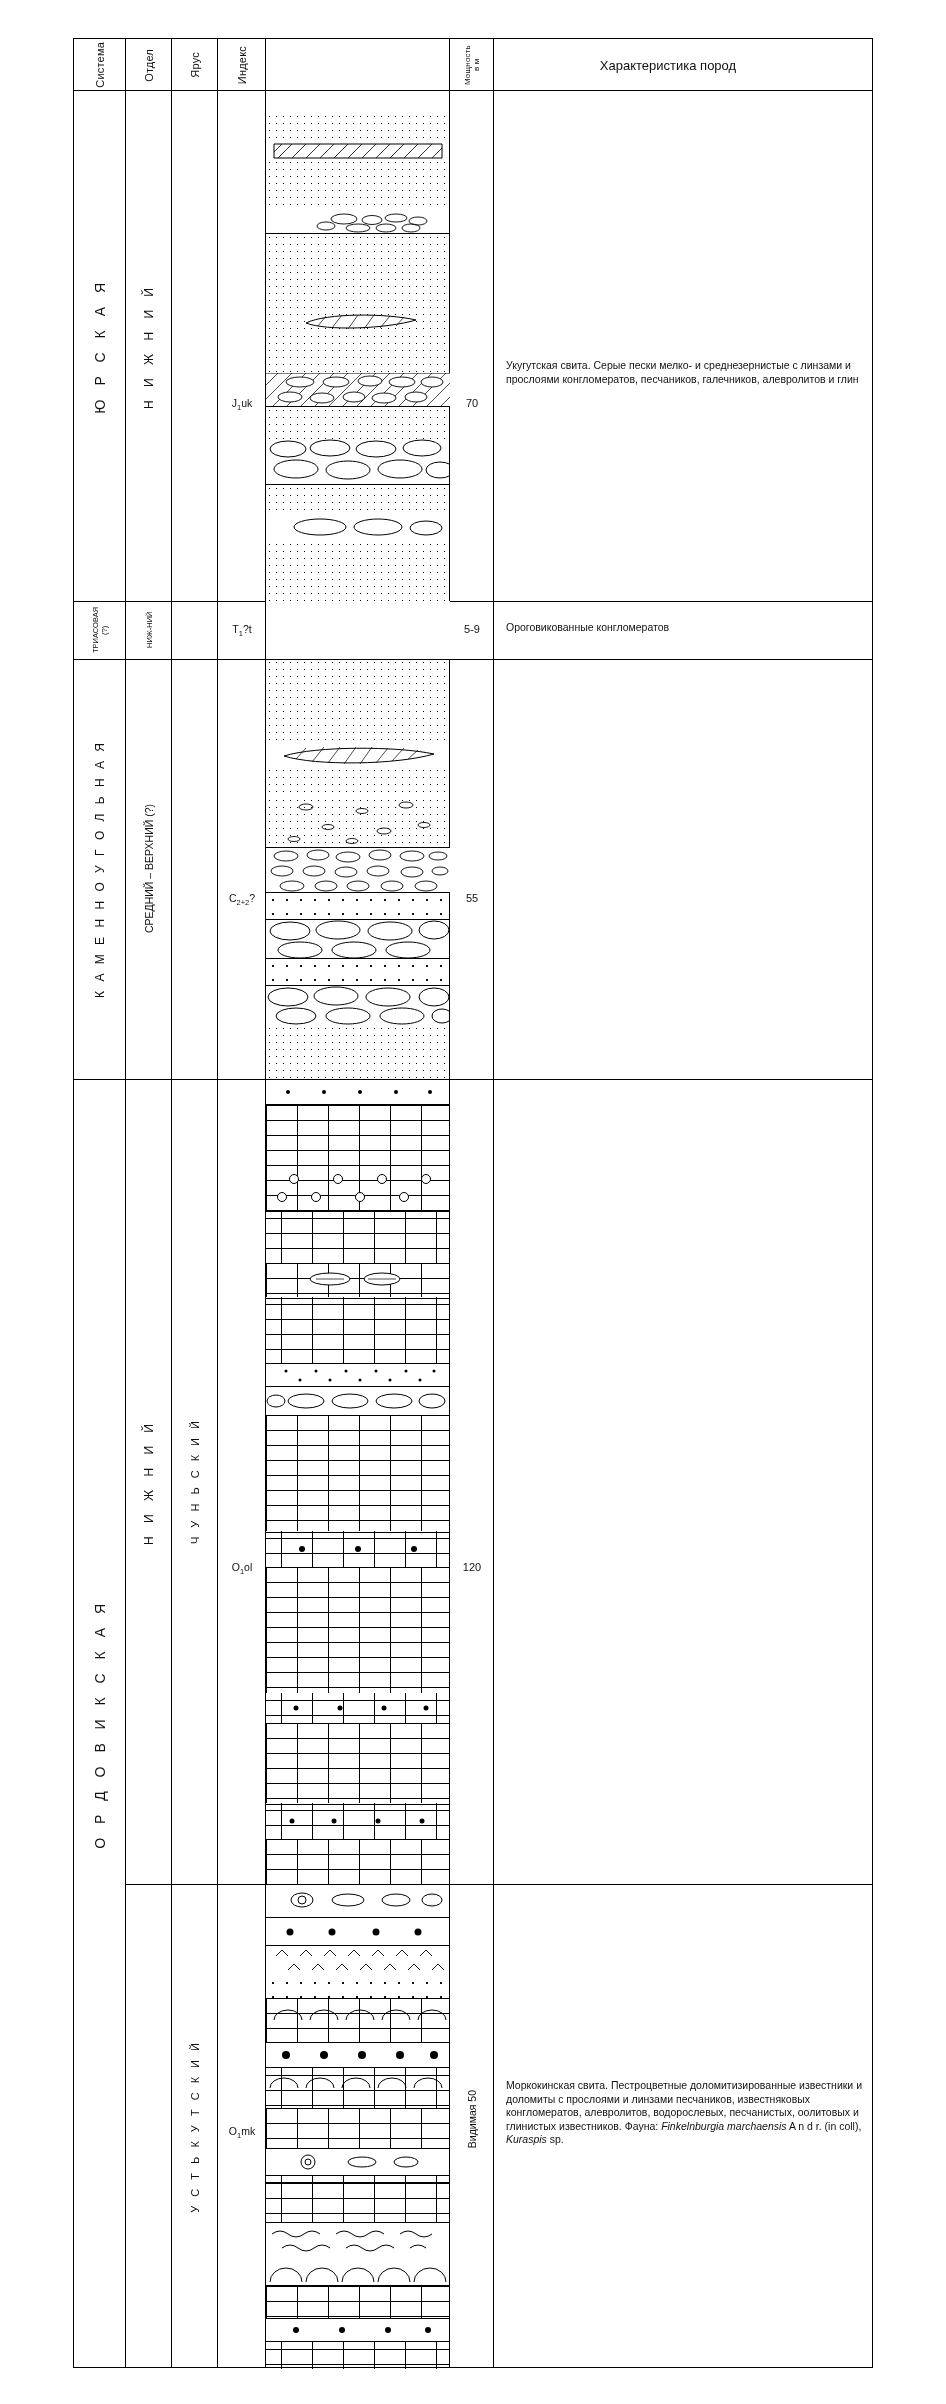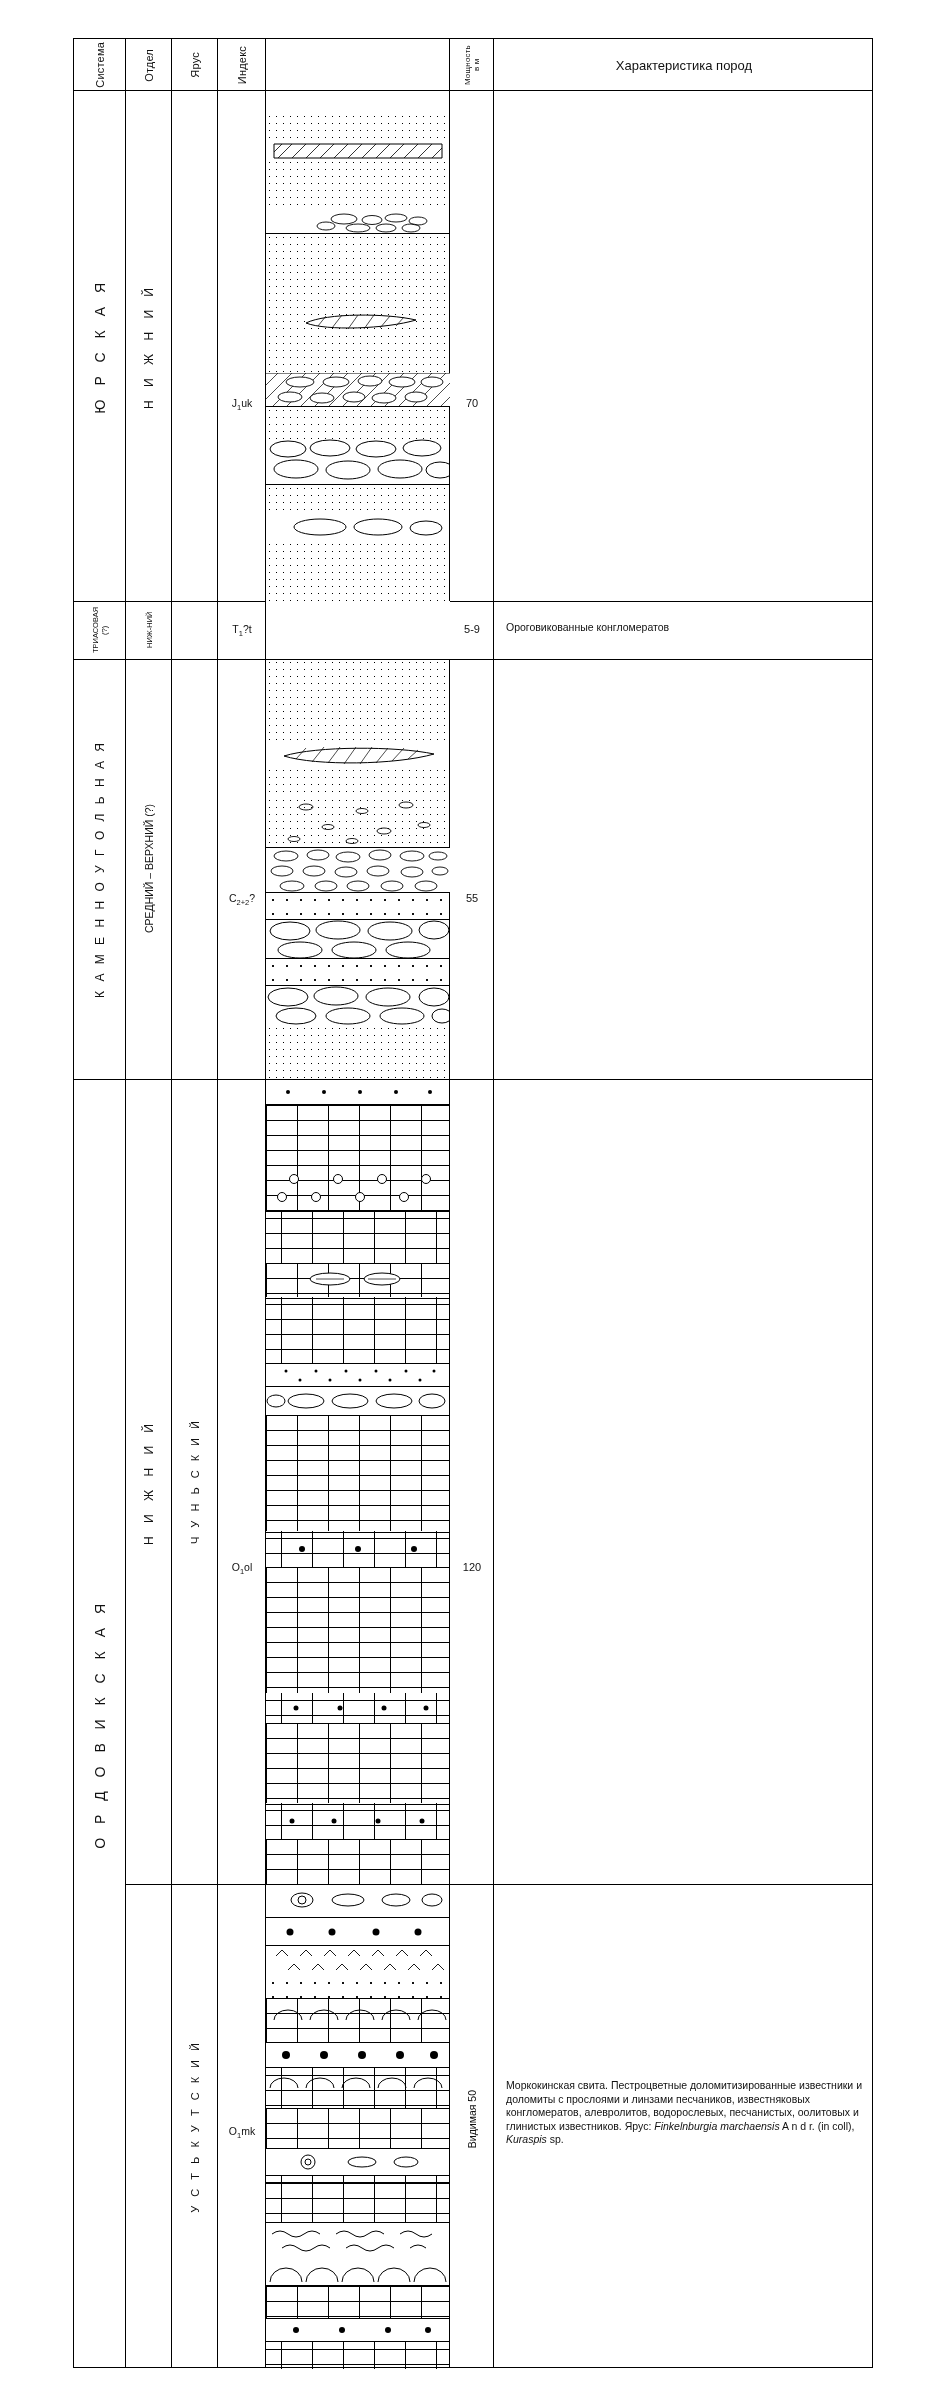--- a/index.html
+++ b/index.html
@@ -138,21 +138,21 @@
       <div class="hdr-cell" style="left:144px;width:48px;">
         <span class="vert">Индекс</span>
       </div>
       <div class="hdr-cell" style="left:376px;width:44px;">
         <div class="vert hdr-pow">
           <span>Мощность</span>
           <span style="display:block;height:4px;"></span>
           <span>в  м</span>
         </div>
       </div>
-      <div class="hdr-cell" style="left:420px;width:380px;font-size:13px;">
+      <div class="hdr-cell" style="left:404px;width:380px;font-size:13px;">
         <span>Характеристика пород</span>
       </div>
     </div>
 
     <div class="hr" style="left:0;right:0;top:562px;"></div>
 
     <div class="hr" style="left:0;right:0;top:620px;"></div>
 
     <div class="hr" style="left:0;right:0;top:1040px;"></div>
 
@@ -208,23 +208,24 @@
     </div>
 
     <div class="pow" style="left:376px;top:358px;">70</div>
     <div class="pow" style="left:376px;top:584px;">5-9</div>
     <div class="pow" style="left:376px;top:853px;">55</div>
     <div class="pow" style="left:376px;top:1522px;">120</div>
     <div class="t ctr" style="left:376px;top:1990px;width:44px;height:180px;">
       <span class="v-lbl" style="font-size:10.5px;">Видимая 50</span>
     </div>
 
+    <div class="desc" style="left:432px;top:320px;width:356px;">Укугутская свита. Серые пески мелко- и среднезернистые с линзами и прослоями конгломератов, песчаников, галечников, алевролитов и глин</div>
     <div class="desc" style="left:432px;top:582px;width:356px;">Ороговикованные конгломератов</div>
     <div class="desc" style="left:432px;top:2040px;width:356px;text-align:left;">
-      <span>Моркокинская свита. Пестроцветные доломитизированные известники и доломиты с прослоями и линзами песчаников, известняковых конгломератов, алевролитов, водорослевых, песчанистых, оолитовых и глинистых известников. Ярус: </span><i>Finkelnburgia marchaensis</i><span> A n d r. (in coll), </span><i>Kuraspis</i><span> sp.</span>
+      <span>Моркокинская свита. Пестроцветные доломитизированные известники и доломиты с прослоями и линзами песчаников, известняковых конгломератов, алевролитов, водорослевых, песчанистых, оолитовых и глинистых известников. Фауна: </span><i>Finkelnburgia marchaensis</i><span> A n d r. (in coll), </span><i>Kuraspis</i><span> sp.</span>
     </div>
 
     <div class="lith" style="top:52px;height:2278px;">
 
       <div class="band sand" style="top:22px;height:30px;"></div>
 
       <div class="band" style="top:52px;height:16px;">
         <svg width="184" height="16" viewBox="0 0 184 16">
           <path d="M8 1 H176 V15 H8 Z" fill="none" stroke="#000" stroke-width="1"></path>
           <g stroke="#000" stroke-width="0.8">

